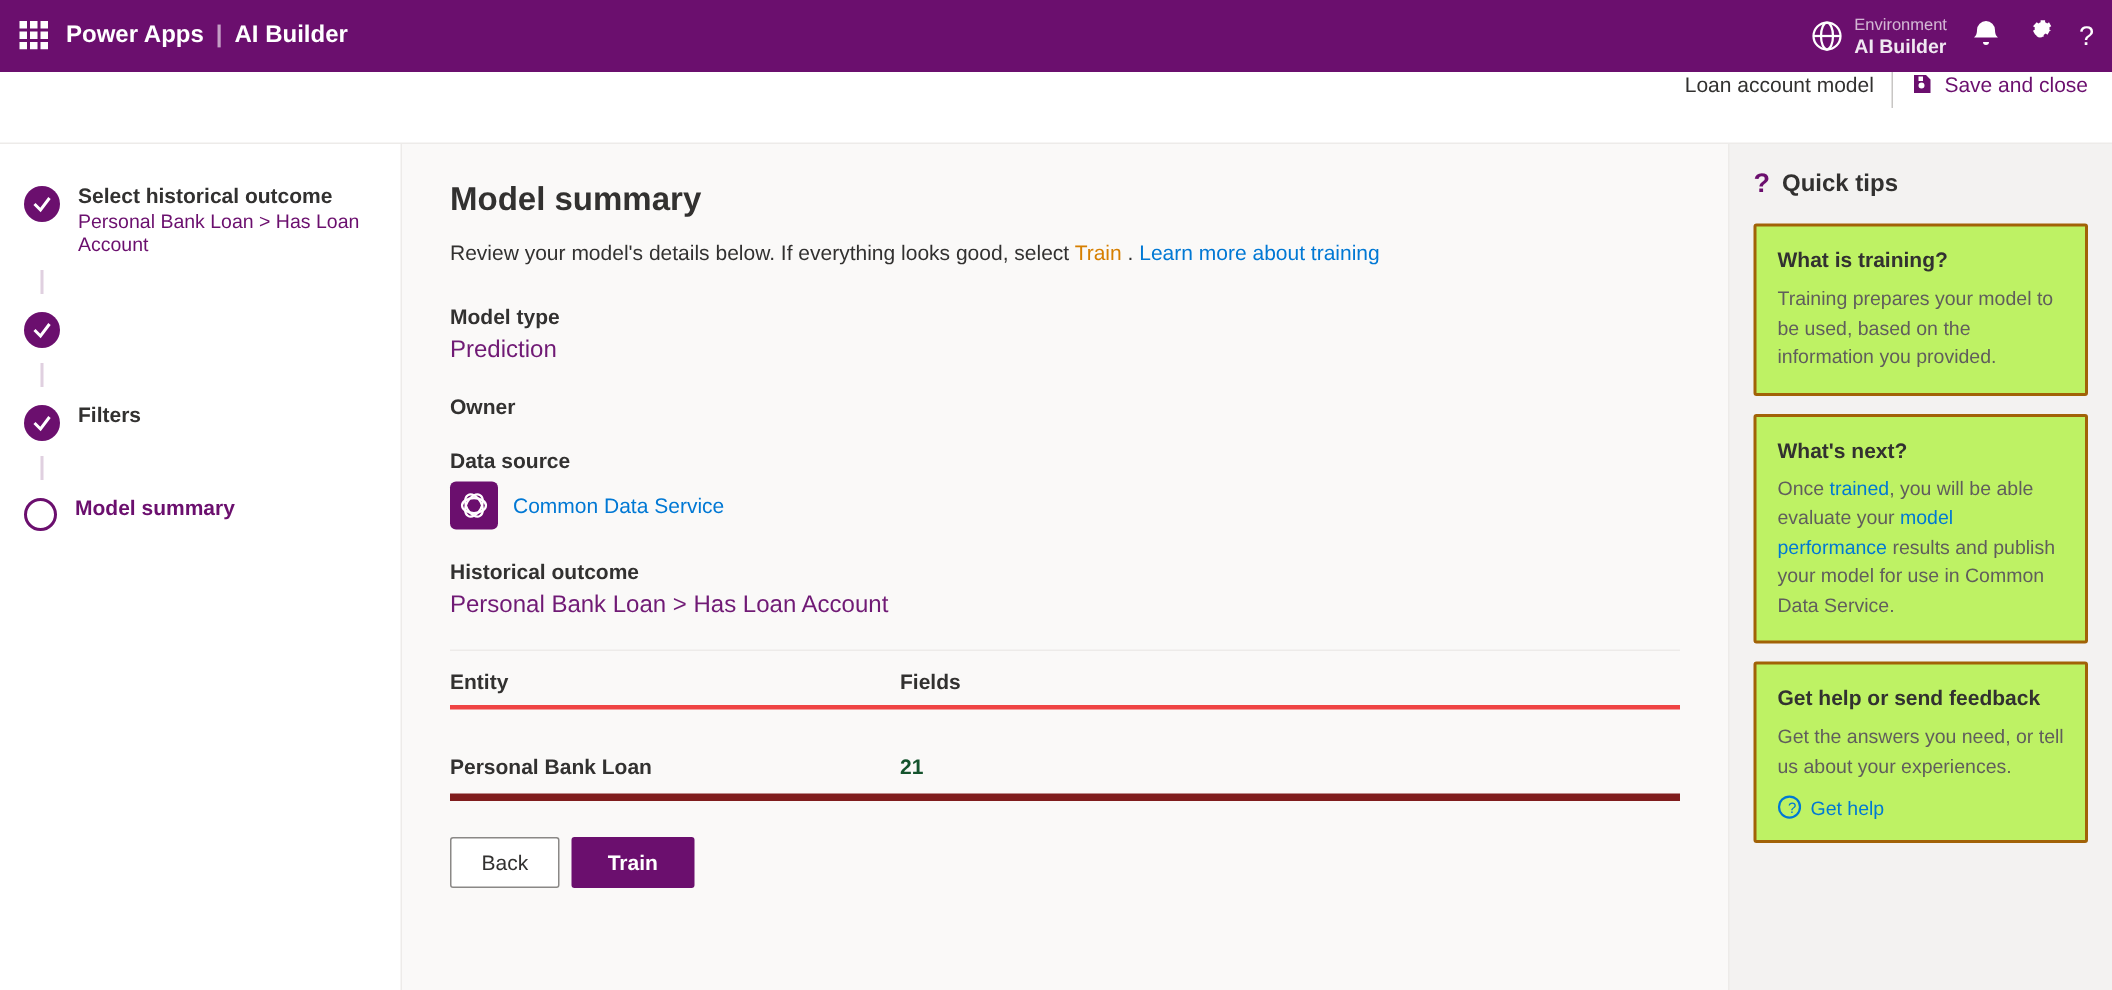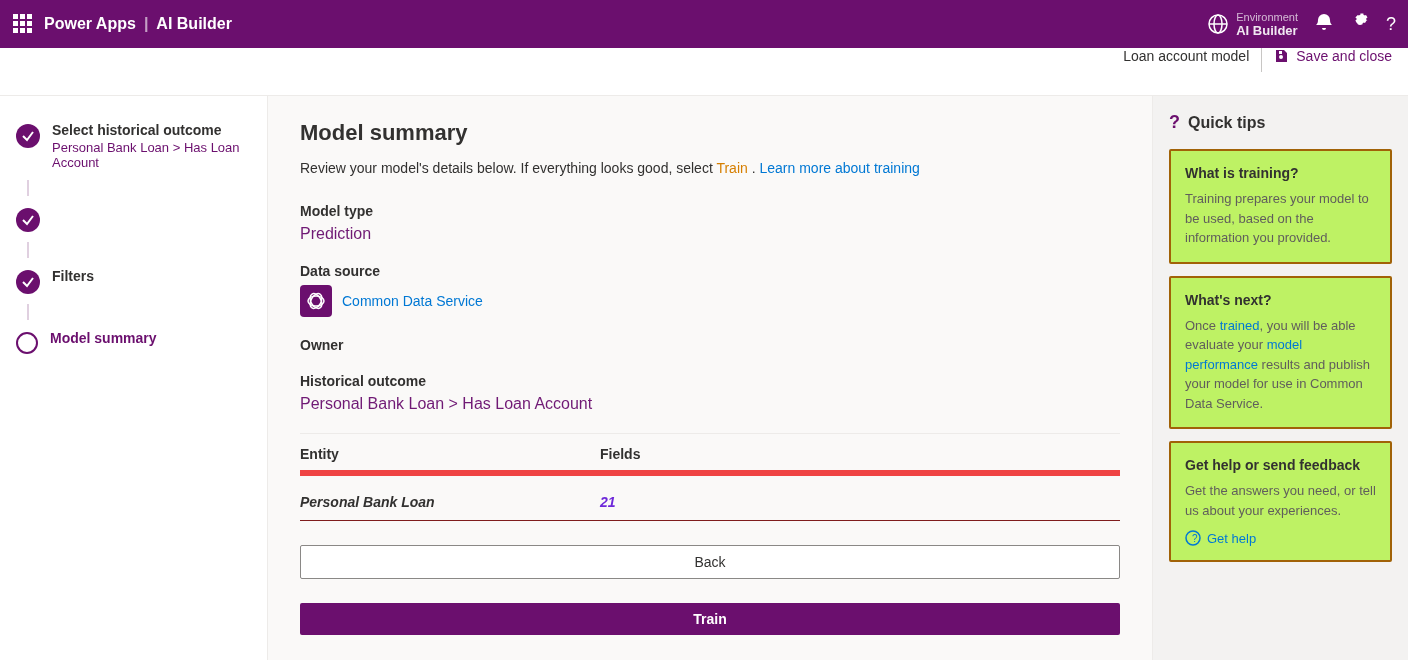--- a/index.html
+++ b/index.html
@@ -131,31 +131,31 @@
       flex-shrink: 0;
     }
     .cds-icon svg { fill: white; width: 18px; height: 18px; }
     .cds-name { color: #0078d4; font-size: 14px; cursor: pointer; }
 
     .divider { height: 1px; background: #edebe9; margin: 12px 0; }
 
     .table-header {
       display: flex;
       gap: 0;
-      border-bottom: 6px solid #ef4444;
+      border-bottom: 3px solid #ef4444;
       padding-bottom: 8px;
-      margin-bottom: 8px;
+      margin-bottom: 20px;
     }
     .table-col-entity { width: 300px; font-weight: 600; font-size: 14px; color: #323130; }
     .table-col-fields { font-weight: 600; font-size: 14px; color: #323130; }
-    .table-row-data { display: flex; padding: 10px 0; border-bottom: 1px solid #7f1d1d; font-style: italic; }
+    .table-row-data { display: flex; padding: 10px 0; border-bottom: 5px solid #7f1d1d; }
     .table-row-data .table-col-entity { color: #323130; }
-    .table-row-data .table-col-fields { color: #6d28d9; }
-
-    .btn-row { display: flex; gap: 24px; margin-top: 24px; flex-direction: column; }
+    .table-row-data .table-col-fields { color: #14532d; }
+
+    .btn-row { display: flex; gap: 8px; margin-top: 24px; }
     .btn-back {
       padding: 8px 20px;
       border: 1px solid #8a8886;
       background: white;
       color: #323130;
       font-size: 14px;
       cursor: pointer;
       border-radius: 2px;
     }
     .btn-train {
@@ -330,39 +330,39 @@
       <span>. </span>
       <span class="link">Learn more about training</span>
     </p>
 
     <div class="section-block">
       <div class="section-label">Model type</div>
       <div class="section-value">Prediction</div>
     </div>
 
     <div class="section-block">
+      <div class="section-label">Owner</div>
+      <div class="section-value"></div>
+    </div>
+
+    <div class="section-block">
       <div class="section-label">Data source</div>
       <div class="datasource-row">
         <div class="cds-icon">
           <svg viewBox="0 0 18 18">
               <ellipse cx="9" cy="9" rx="8" ry="5" stroke="white" stroke-width="1.5" fill="none"></ellipse>
               <ellipse cx="9" cy="9" rx="8" ry="5" stroke="white" stroke-width="1.5" fill="none" transform="rotate(60 9 9)"></ellipse>
               <ellipse cx="9" cy="9" rx="8" ry="5" stroke="white" stroke-width="1.5" fill="none" transform="rotate(-60 9 9)"></ellipse>
             </svg>
         </div>
         <span class="cds-name">Common Data Service</span>
       </div>
     </div>
 
     <div class="section-block">
-      <div class="section-label">Owner</div>
-      <div class="section-value"></div>
-    </div>
-
-    <div class="section-block">
       <div class="section-label">Historical outcome</div>
       <div class="section-value">Personal Bank Loan &gt; Has Loan Account</div>
     </div>
 
     <div class="divider"></div>
 
     <div class="table-header">
       <div class="table-col-entity">Entity</div>
       <div class="table-col-fields">Fields</div>
     </div>

